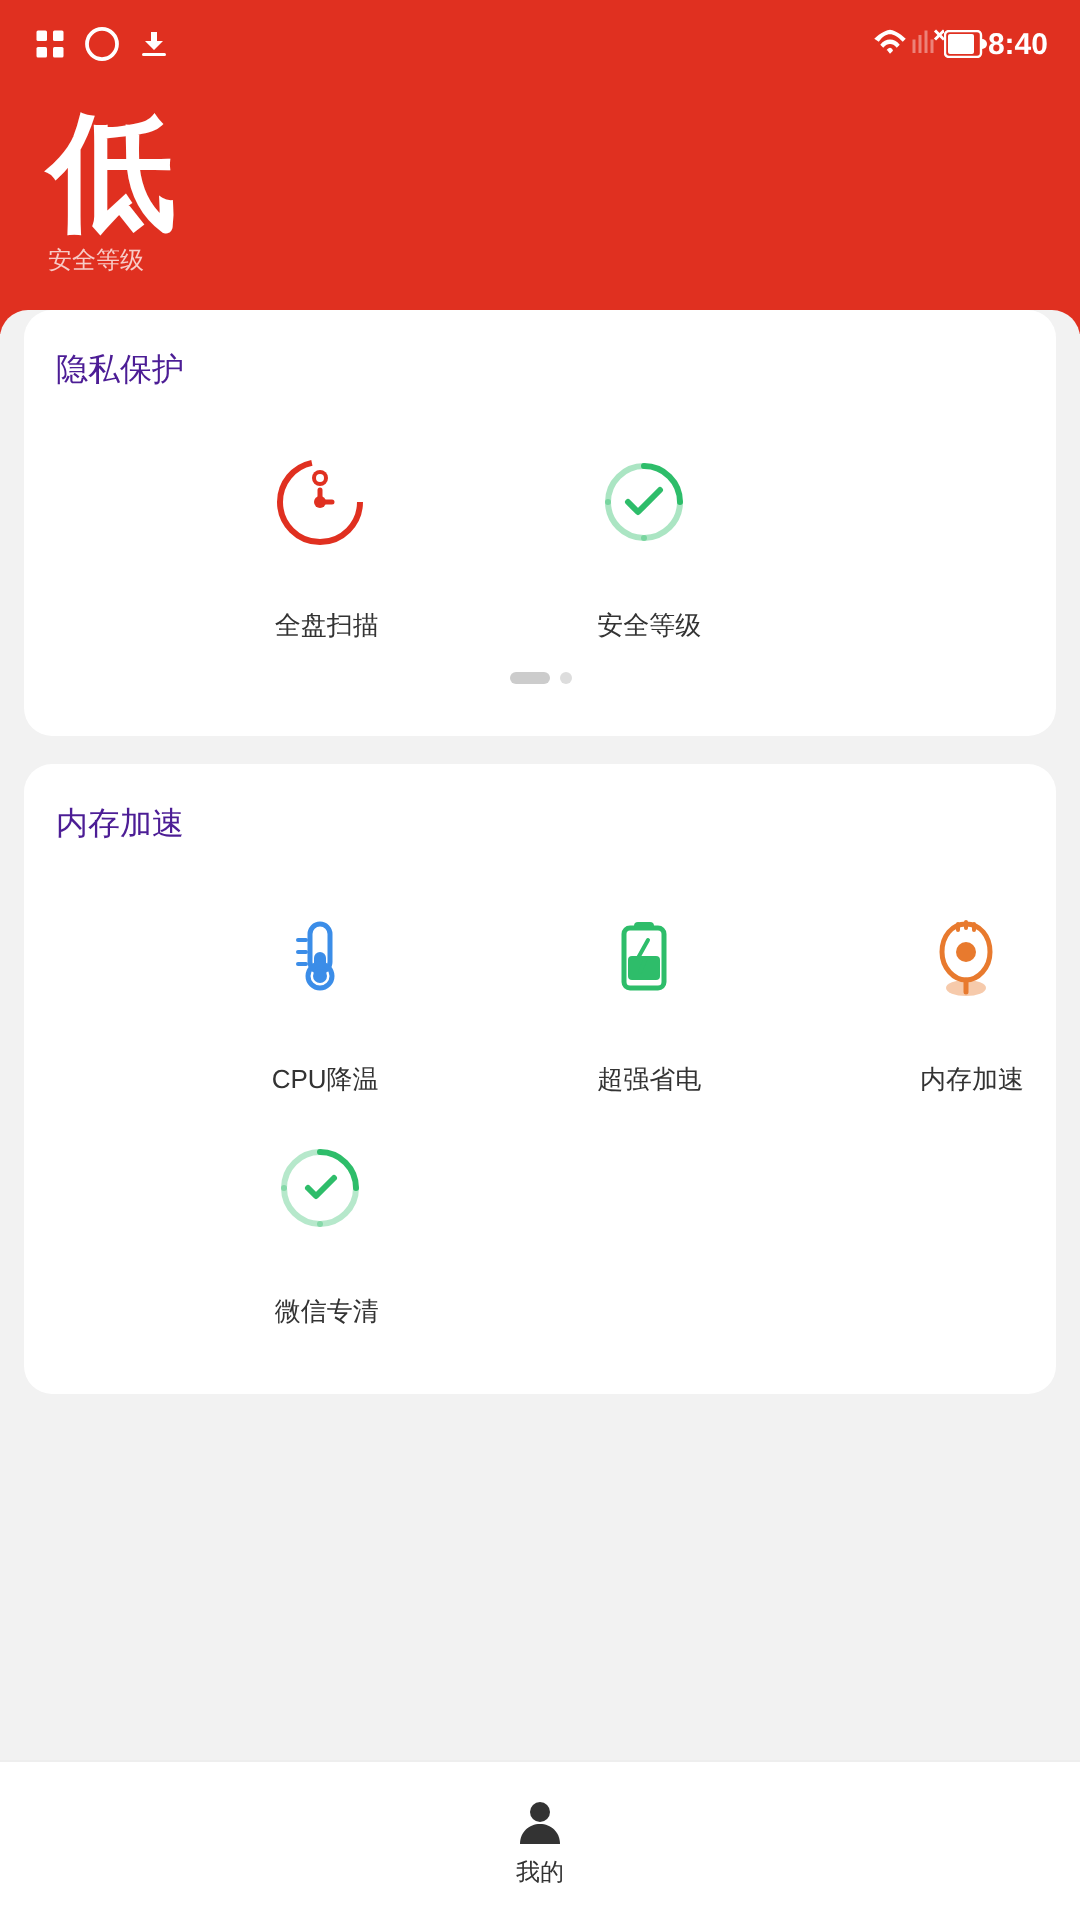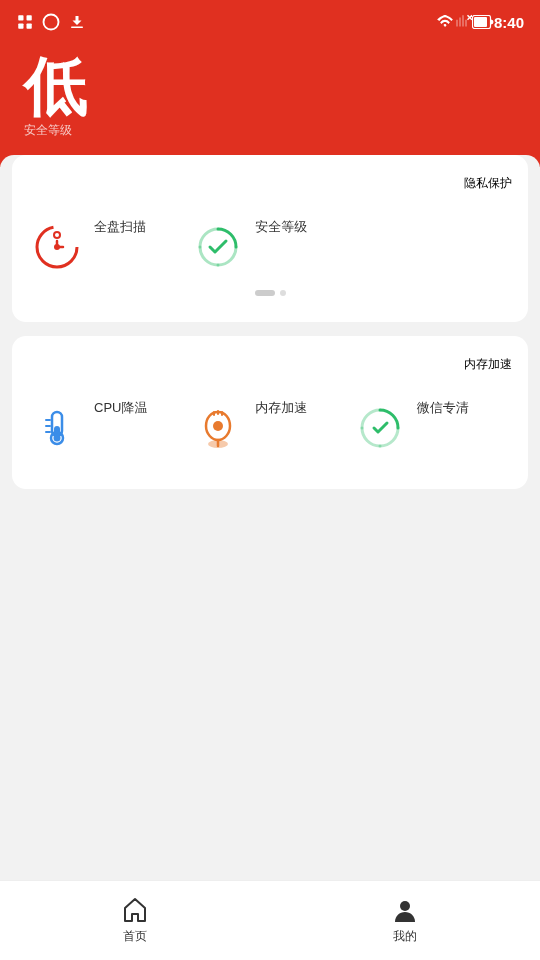--- a/index.html
+++ b/index.html
@@ -69,35 +69,35 @@
     }
 
     
     .card {
       background: white;
       border-radius: 14px;
       margin-bottom: 14px;
       padding: 20px 16px 24px 16px;
     }
     .card-title {
-      color: #000000;
-      font-size: 12px;
+      color: #4c1d95;
+      font-size: 16px;
       margin-bottom: 18px;
-      text-align: right;
     }
     .icon-grid {
       display: flex;
       flex-wrap: wrap;
       gap: 0;
     }
     .icon-item {
       width: 33.33%;
       display: flex;
-      align-items: flex-start;
-      gap: 8px;
+      flex-direction: column;
+      align-items: flex-end;
+      gap: 24px;
       padding: 8px 0;
       cursor: pointer;
     }
     .icon-circle {
       width: 58px;
       height: 58px;
       display: flex;
       align-items: center;
       justify-content: center;
     }
@@ -256,20 +256,31 @@
             <circle cx="26" cy="36" r="6" fill="none" stroke="#3b8de8" stroke-width="2.5"></circle>
             <circle cx="26" cy="36" r="3.5" fill="#3b8de8"></circle>
             <line x1="15" y1="18" x2="19" y2="18" stroke="#3b8de8" stroke-width="2" stroke-linecap="round"></line>
             <line x1="15" y1="24" x2="19" y2="24" stroke="#3b8de8" stroke-width="2" stroke-linecap="round"></line>
             <line x1="15" y1="30" x2="19" y2="30" stroke="#3b8de8" stroke-width="2" stroke-linecap="round"></line>
           </svg>
         </div>
         <span class="icon-label">CPU降温</span>
       </div>
 
+      <div class="icon-item">
+        <div class="icon-circle">
+          <svg width="52" height="52" viewBox="0 0 52 52">
+            <rect x="16" y="12" width="20" height="30" rx="3" fill="none" stroke="#2ebd6a" stroke-width="2.5"></rect>
+            <rect x="21" y="9" width="10" height="4" rx="2" fill="#2ebd6a"></rect>
+            <rect x="18" y="26" width="16" height="12" rx="2" fill="#2ebd6a"></rect>
+            <polyline points="28,18 23,27 27,27 24,34" stroke="#2ebd6a" stroke-width="2" fill="none" stroke-linecap="round" stroke-linejoin="round"></polyline>
+          </svg>
+        </div>
+        <span class="icon-label">超强省电</span>
+      </div>
 
       <div class="icon-item">
         <div class="icon-circle">
           <svg width="52" height="52" viewBox="0 0 52 52">
             <ellipse cx="26" cy="42" rx="10" ry="4" fill="#e87a2e" opacity="0.4"></ellipse>
             <path d="M26 38 C20 38 14 32 14 24 C14 16 19 10 26 10 C33 10 38 16 38 24 C38 32 32 38 26 38z" fill="none" stroke="#e87a2e" stroke-width="2.5"></path>
             <circle cx="26" cy="24" r="5" fill="#e87a2e"></circle>
             <line x1="22" y1="13" x2="22" y2="10" stroke="#e87a2e" stroke-width="2" stroke-linecap="round"></line>
             <line x1="26" y1="12" x2="26" y2="9" stroke="#e87a2e" stroke-width="2" stroke-linecap="round"></line>
             <line x1="30" y1="13" x2="30" y2="10" stroke="#e87a2e" stroke-width="2" stroke-linecap="round"></line>
@@ -290,26 +301,20 @@
           </svg>
         </div>
         <span class="icon-label">微信专清</span>
       </div>
     </div>
   </div>
 </div>
 
 <div class="bottom-nav">
 
-  <div class="nav-item">
-    <svg class="nav-svg" viewBox="0 0 28 28" fill="none">
-      <path d="M4 12 L14 3 L24 12 L24 25 L17 25 L17 18 L11 18 L11 25 L4 25 Z" stroke="#333" stroke-width="2" fill="none" stroke-linejoin="round"></path>
-    </svg>
-    <span class="nav-label">首页</span>
-  </div>
 
 
   <div class="nav-item">
     <svg class="nav-svg" viewBox="0 0 28 28" fill="none">
       <circle cx="14" cy="10" r="5" fill="#333"></circle>
       <path d="M4 26 C4 20 8.5 16 14 16 C19.5 16 24 20 24 26" fill="#333"></path>
     </svg>
     <span class="nav-label">我的</span>
   </div>
 

